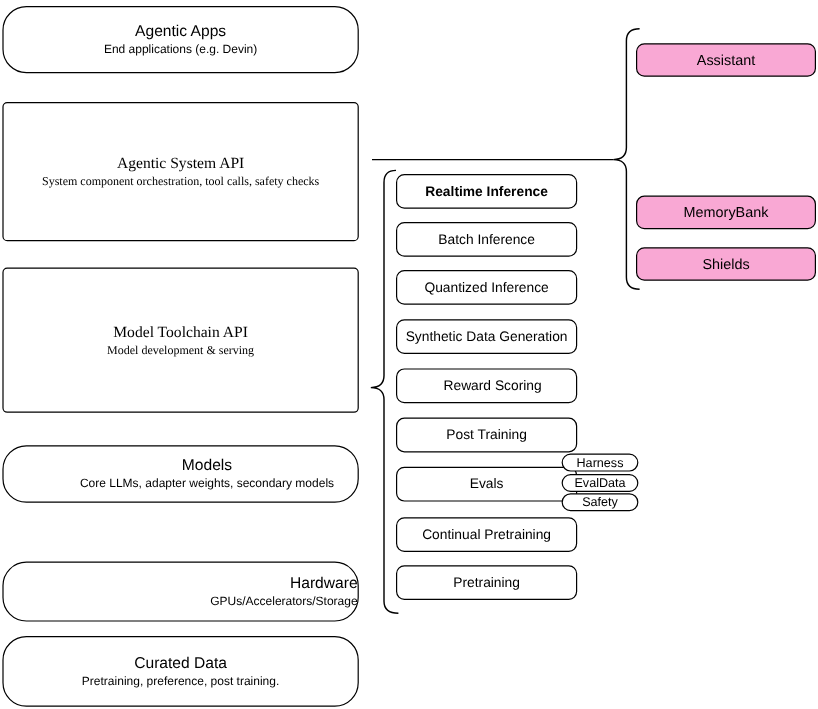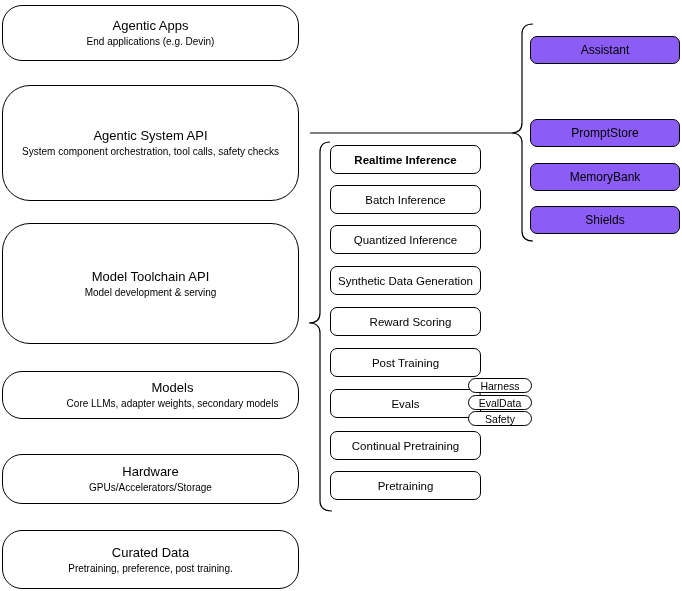--- a/index.html
+++ b/index.html
@@ -26,21 +26,21 @@
     border-radius: 20px;
     background: #ffffff;
     display: flex;
     flex-direction: column;
     align-items: center;
     justify-content: center;
     gap: 3px;
     text-align: center;
     z-index: 1;
   }
-  .layer-node.big { border-radius: 28px; }
+  .layer-node.big { border-radius: 4px; font-family: Liberation Serif, serif; }
   .layer-title {
     font-size: 13px;
     line-height: 15px;
     white-space: nowrap;
   }
   .layer-subtitle {
     font-size: 10px;
     line-height: 12px;
     white-space: nowrap;
   }
@@ -63,21 +63,21 @@
   }
   
   .comp-box {
     position: absolute;
     left: 530px;
     width: 150px;
     height: 28px;
     box-sizing: border-box;
     border: 1.3px solid #000000;
     border-radius: 7px;
-    background: #8b5cf6;
+    background: #f9a8d4;
     display: flex;
     align-items: center;
     justify-content: center;
     font-size: 12px;
     white-space: nowrap;
     z-index: 1;
   }
   
   .pill {
     position: absolute;
@@ -126,21 +126,21 @@
     <div class="layer-subtitle">System component orchestration, tool calls, safety checks</div>
   </div>
   <div class="layer-node big" style="top:223px;height:121px;">
     <div class="layer-title">Model Toolchain API</div>
     <div class="layer-subtitle">Model development &amp; serving</div>
   </div>
   <div class="layer-node" style="top:371px;height:48px;padding-left:44px;">
     <div class="layer-title">Models</div>
     <div class="layer-subtitle">Core LLMs, adapter weights, secondary models</div>
   </div>
-  <div class="layer-node" style="top:454px;height:50px;">
+  <div class="layer-node" style="top:468px;height:50px;align-items:flex-end;">
     <div class="layer-title">Hardware</div>
     <div class="layer-subtitle">GPUs/Accelerators/Storage</div>
   </div>
   <div class="layer-node" style="top:530px;height:59px;">
     <div class="layer-title">Curated Data</div>
     <div class="layer-subtitle">Pretraining, preference, post training.</div>
   </div>
 
   <div class="tool-box" style="top:145px;font-weight:bold;">Realtime Inference</div>
   <div class="tool-box" style="top:185px;">Batch Inference</div>
@@ -150,17 +150,16 @@
   <div class="tool-box" style="top:348px;">Post Training</div>
   <div class="tool-box" style="top:389px;">Evals</div>
   <div class="tool-box" style="top:431px;">Continual Pretraining</div>
   <div class="tool-box" style="top:471px;">Pretraining</div>
 
   <div class="pill" style="top:378px;">Harness</div>
   <div class="pill" style="top:395px;">EvalData</div>
   <div class="pill" style="top:411px;">Safety</div>
 
   <div class="comp-box" style="top:36px;">Assistant</div>
-  <div class="comp-box" style="top:119px;">PromptStore</div>
   <div class="comp-box" style="top:163px;">MemoryBank</div>
   <div class="comp-box" style="top:206px;">Shields</div>
 
 </div>
 
 </body></html>

